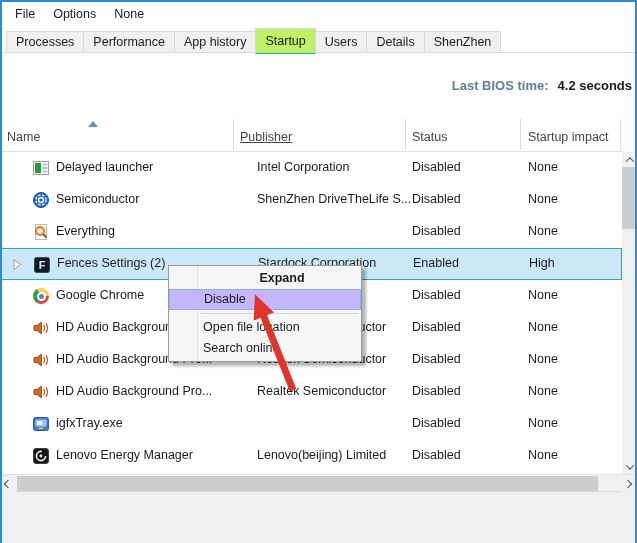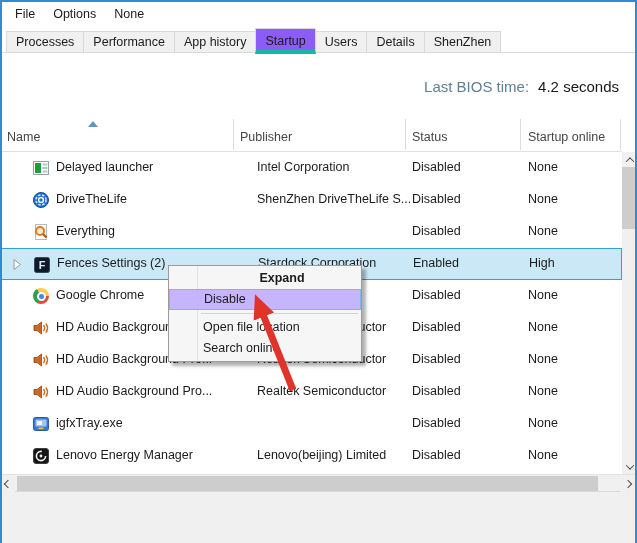--- a/index.html
+++ b/index.html
@@ -19,23 +19,23 @@
   .menubar .mitem { padding: 0 9px; font-size: 12.5px; line-height: 24px; cursor: default; }
   
   .tabsbar { position: absolute; top: 26px; left: 2px; right: 2px; height: 27px; background: #fff; padding-left: 10px; }
   .tabsbar .baseline { position: absolute; left: 0; right: 0; bottom: 0; height: 1px; background: #d9d9d9; }
   .tabs { position: absolute; left: 4px; bottom: 0; display: flex; align-items: flex-end; }
   .tab {
     position: relative; background: #f0f0f0; border: 1px solid #d9d9d9;
     font-size: 12.5px; padding: 0 9px; height: 22px; line-height: 20px;
     margin-right: -1px; white-space: nowrap;
   }
-  .tab.active { background: #8b5cf6; height: 26px; line-height: 25px; border-bottom: 4px solid #14b8a6; z-index: 2; margin-bottom: -1px; }
-  
-  .bios { position: absolute; top: 78px; right: 18px; font-size: 15px; }
+  .tab.active { background: #bef264; height: 26px; line-height: 25px; border-bottom: 1px solid #14b8a6; z-index: 2; margin-bottom: -1px; }
+  
+  .bios { position: absolute; top: 78px; right: 5px; font-size: 13px; font-weight: bold; }
   .bios .lbl { color: #5e7f99; margin-right: 9px; }
   .bios .val { color: #1a1a1a; }
   
   .thead { position: absolute; top: 118px; left: 0; width: 622px; height: 34px; border-bottom: 1px solid #e0e0e0; background: #fff; }
   .thead .col { position: absolute; top: 12px; font-size: 12.5px; color: #454545; white-space: nowrap; }
   .vsep { position: absolute; top: 1px; width: 1px; height: 31px; background: #dcdcdc; }
   .sort-arrow { position: absolute; left: 88px; top: 3px; width: 0; height: 0; border-left: 5px solid transparent; border-right: 5px solid transparent; border-bottom: 6px solid #5f97bd; }
   
   .tbody { position: absolute; top: 152px; left: 0; width: 622px; height: 320px; background: #fff; }
   .row { position: relative; height: 32px; font-size: 12.5px; }
@@ -98,23 +98,23 @@
     </div>
 </div>
 
 <div class="bios">
   <span class="lbl">Last BIOS time:</span><span class="val">4.2 seconds</span>
 </div>
 
 <div class="thead" id="thead">
   <div class="sort-arrow"></div>
 <div class="col" style="left: 7px;">Name</div>
-    <div class="col" style="left: 240px;">Publisher</div>
+    <div class="col" style="left: 240px; text-decoration: underline;">Publisher</div>
     <div class="col" style="left: 412px;">Status</div>
-    <div class="col" style="left: 528px;">Startup online</div>
+    <div class="col" style="left: 528px;">Startup impact</div>
     <div class="vsep" style="left: 233px;"></div>
     <div class="vsep" style="left: 405px;"></div>
     <div class="vsep" style="left: 520px;"></div>
     <div class="vsep" style="left: 620px;"></div>
   </div>
 
 <div class="tbody" id="tbody">
     <div class="row">
       <span class="ricon"><svg width="16" height="16">
           <rect x="0.5" y="1.5" width="15" height="13" fill="#fff" stroke="#98a0a8"></rect>
@@ -127,21 +127,21 @@
       <span class="cell c-pub">Intel Corporation</span>
       <span class="cell c-status">Disabled</span>
       <span class="cell c-impact">None</span>
     </div>
     <div class="row">
       <span class="ricon"><svg width="16" height="16">
           <circle cx="8" cy="8" r="7.5" fill="#1f6fd0" stroke="#124e92"></circle>
           <circle cx="8" cy="8" r="5" fill="none" stroke="#cfe6ff" stroke-width="1.6" stroke-dasharray="2.4 1.6"></circle>
           <circle cx="8" cy="8" r="2.4" fill="none" stroke="#fff" stroke-width="1.4"></circle>
         </svg></span>
-      <span class="cell c-name">DriveTheLife</span>
+      <span class="cell c-name">Semiconductor</span>
       <span class="cell c-pub">ShenZhen DriveTheLife S...</span>
       <span class="cell c-status">Disabled</span>
       <span class="cell c-impact">None</span>
     </div>
     <div class="row">
       <span class="ricon"><svg width="16" height="16">
           <rect x="2.5" y="0.5" width="11" height="15" fill="#fff" stroke="#b9b9b9"></rect>
           <circle cx="7" cy="7" r="4" fill="#ffe9d2" stroke="#e07b1f" stroke-width="2"></circle>
           <line x1="10" y1="10" x2="13.5" y2="13.5" stroke="#b55f14" stroke-width="2.4"></line>
         </svg></span>

